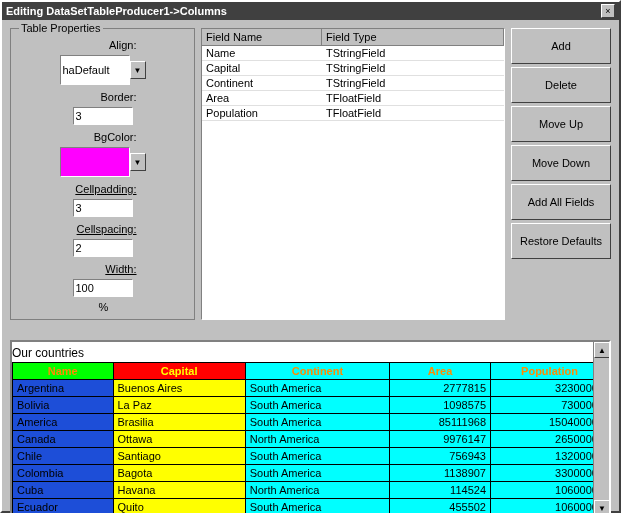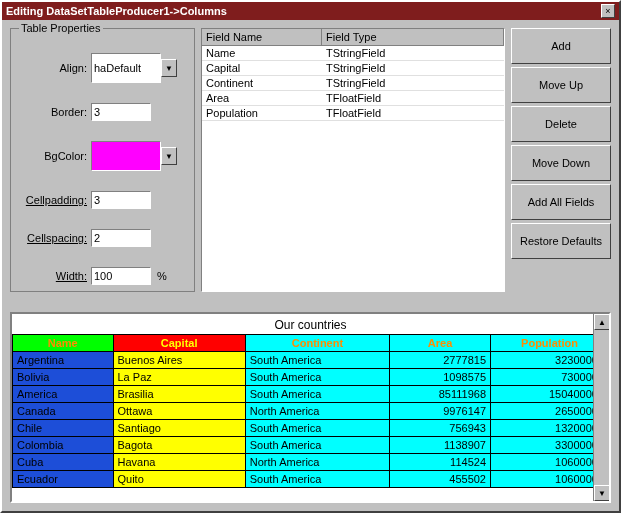--- a/index.html
+++ b/index.html
@@ -17,21 +17,21 @@
       height: 513px;
       background: #c0c0c0;
       border: 2px solid #ffffff;
       border-right-color: #404040;
       border-bottom-color: #404040;
       display: flex;
       flex-direction: column;
     }
 
     .title-bar {
-      background: #7f1d1d;
+      background: #404040;
       color: white;
       padding: 2px 4px;
       display: flex;
       align-items: center;
       justify-content: space-between;
       height: 18px;
       flex-shrink: 0;
     }
 
     .title-bar-text {
@@ -83,22 +83,23 @@
       top: -7px;
       left: 8px;
       background: #c0c0c0;
       padding: 0 2px;
       font-size: 11px;
     }
 
     .form-row {
       display: flex;
       align-items: center;
-      margin-top: 20px;
+      margin-top: 6px;
       gap: 4px;
+      flex-direction: column;
     }
 
     .form-label {
       min-width: 68px;
       text-align: right;
       font-size: 11px;
     }
 
     .form-label-underline {
       text-decoration: underline;
@@ -253,21 +254,21 @@
       flex: 1;
       overflow-y: scroll;
       overflow-x: hidden;
     }
 
     .preview-table-container {
       width: 100%;
     }
 
     .preview-title {
-      text-align: center;
+      text-align: left;
       font-size: 12px;
       padding: 4px 0 2px 0;
       background: white;
     }
 
     table.data-table {
       width: 100%;
       border-collapse: collapse;
       font-size: 11px;
     }
@@ -408,22 +409,22 @@
   </div>
             <div class="fields-row">
     <div class="fields-cell">Population</div>
     <div class="fields-cell">TFloatField</div>
   </div>
           </div>
       </div>
 
       <div class="buttons-column">
         <button class="win-button">Add</button>
+        <button class="win-button">Delete</button>
         <button class="win-button">Move Up</button>
-        <button class="win-button">Delete</button>
         <button class="win-button">Move Down</button>
         <button class="win-button">Add All Fields</button>
         <button class="win-button">Restore Defaults</button>
       </div>
     </div>
 
     <div class="preview-section">
       <div class="preview-scroll">
         <div class="preview-table-container">
           <div class="preview-title">Our countries</div>

